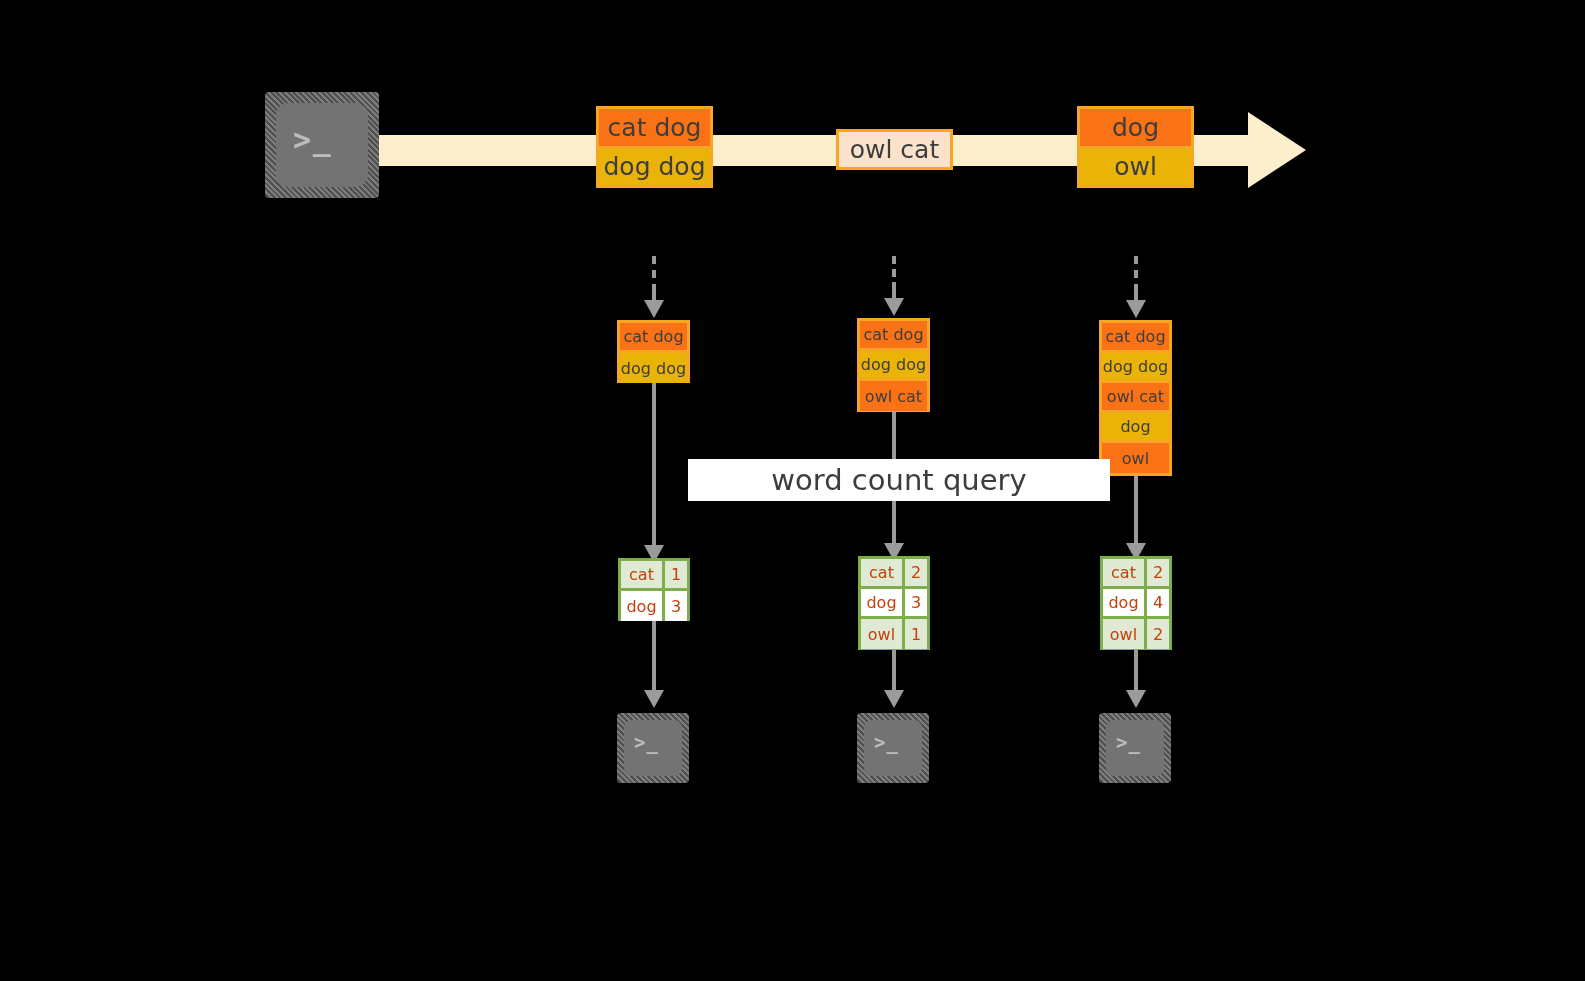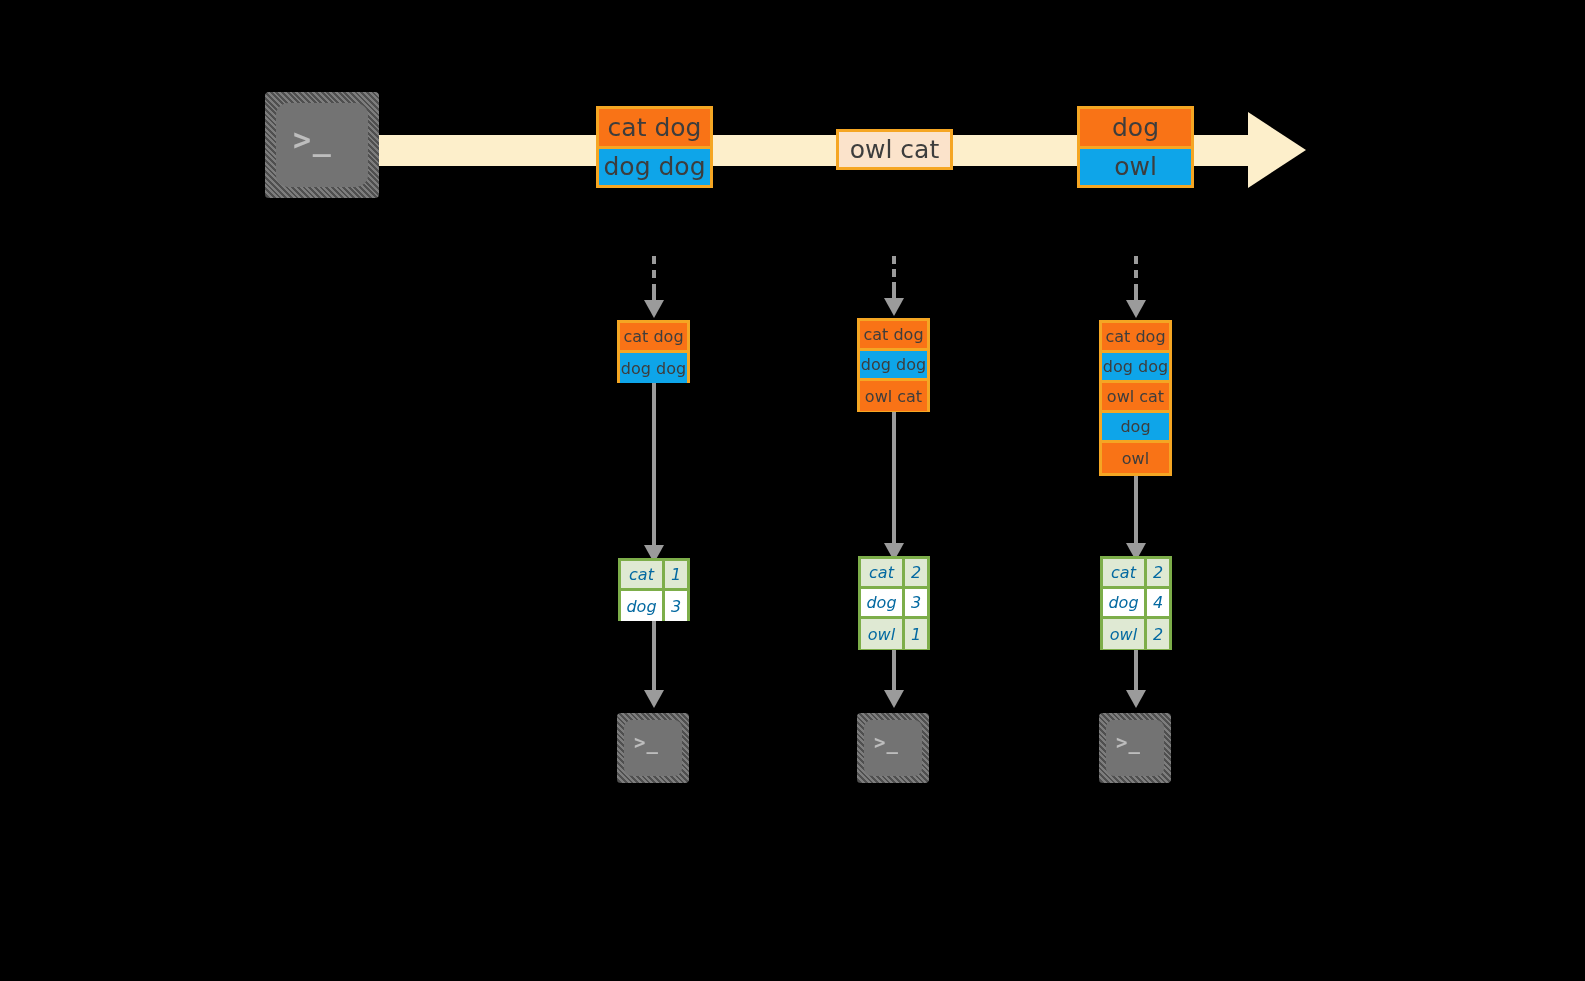--- a/index.html
+++ b/index.html
@@ -90,21 +90,21 @@
     background: #FDF3E7;
     display: flex;
     flex-direction: column;
   }
   .obox .cell {
     box-sizing: border-box;
     flex: 1 1 auto;
     display: flex;
     align-items: center;
     justify-content: center;
-    background: #0ea5e9;
+    background: #eab308;
     border-bottom: 3px solid #F5A623;
     white-space: nowrap;
     color: #3d3d3d;
   }
   .obox .cell:last-child { border-bottom: none; }
   .obox .cell.alt { background: #f97316; }
 
   
   .obox.top { }
   .obox.top .cell { font-size: 25px; }
@@ -136,23 +136,22 @@
     box-sizing: border-box;
   }
   .gbox .row:last-child { border-bottom: none; }
   .gbox .row .word,
   .gbox .row .count {
     box-sizing: border-box;
     display: flex;
     align-items: center;
     justify-content: center;
     font-size: 16px;
-    color: #0369a1;
+    color: #c2410c;
     background: #FFFFFF;
-    font-style: italic;
   }
   .gbox .row .word  { flex: 0 0 44px; border-right: 3px solid #7DAE4A; }
   .gbox .row .count { flex: 1 1 auto; }
   .gbox .row.alt .word,
   .gbox .row.alt .count { background: #DFE9D3; }
 
   .gbox.g1 { left: 618px; top: 558px; width: 72px; height: 63px; }
   .gbox.g2 { left: 858px; top: 556px; width: 72px; height: 94px; }
   .gbox.g3 { left: 1100px; top: 556px; width: 72px; height: 94px; }
 
@@ -254,20 +253,23 @@
 
   <div class="vline" style="left:652px; top:383px; height:176px;"></div>
   <div class="vhead" style="left:644px; top:545px;"></div>
 
   <div class="vline" style="left:892px; top:412px; height:145px;"></div>
   <div class="vhead" style="left:884px; top:543px;"></div>
 
   <div class="vline" style="left:1134px; top:476px; height:81px;"></div>
   <div class="vhead" style="left:1126px; top:543px;"></div>
 
+  <div class="banner">
+    <span class="label">word count query</span>
+  </div>
 
   <div class="gbox g1">
     <div class="row alt">
       <div class="word">cat</div>
       <div class="count">1</div>
     </div>
     <div class="row">
       <div class="word">dog</div>
       <div class="count">3</div>
     </div>

